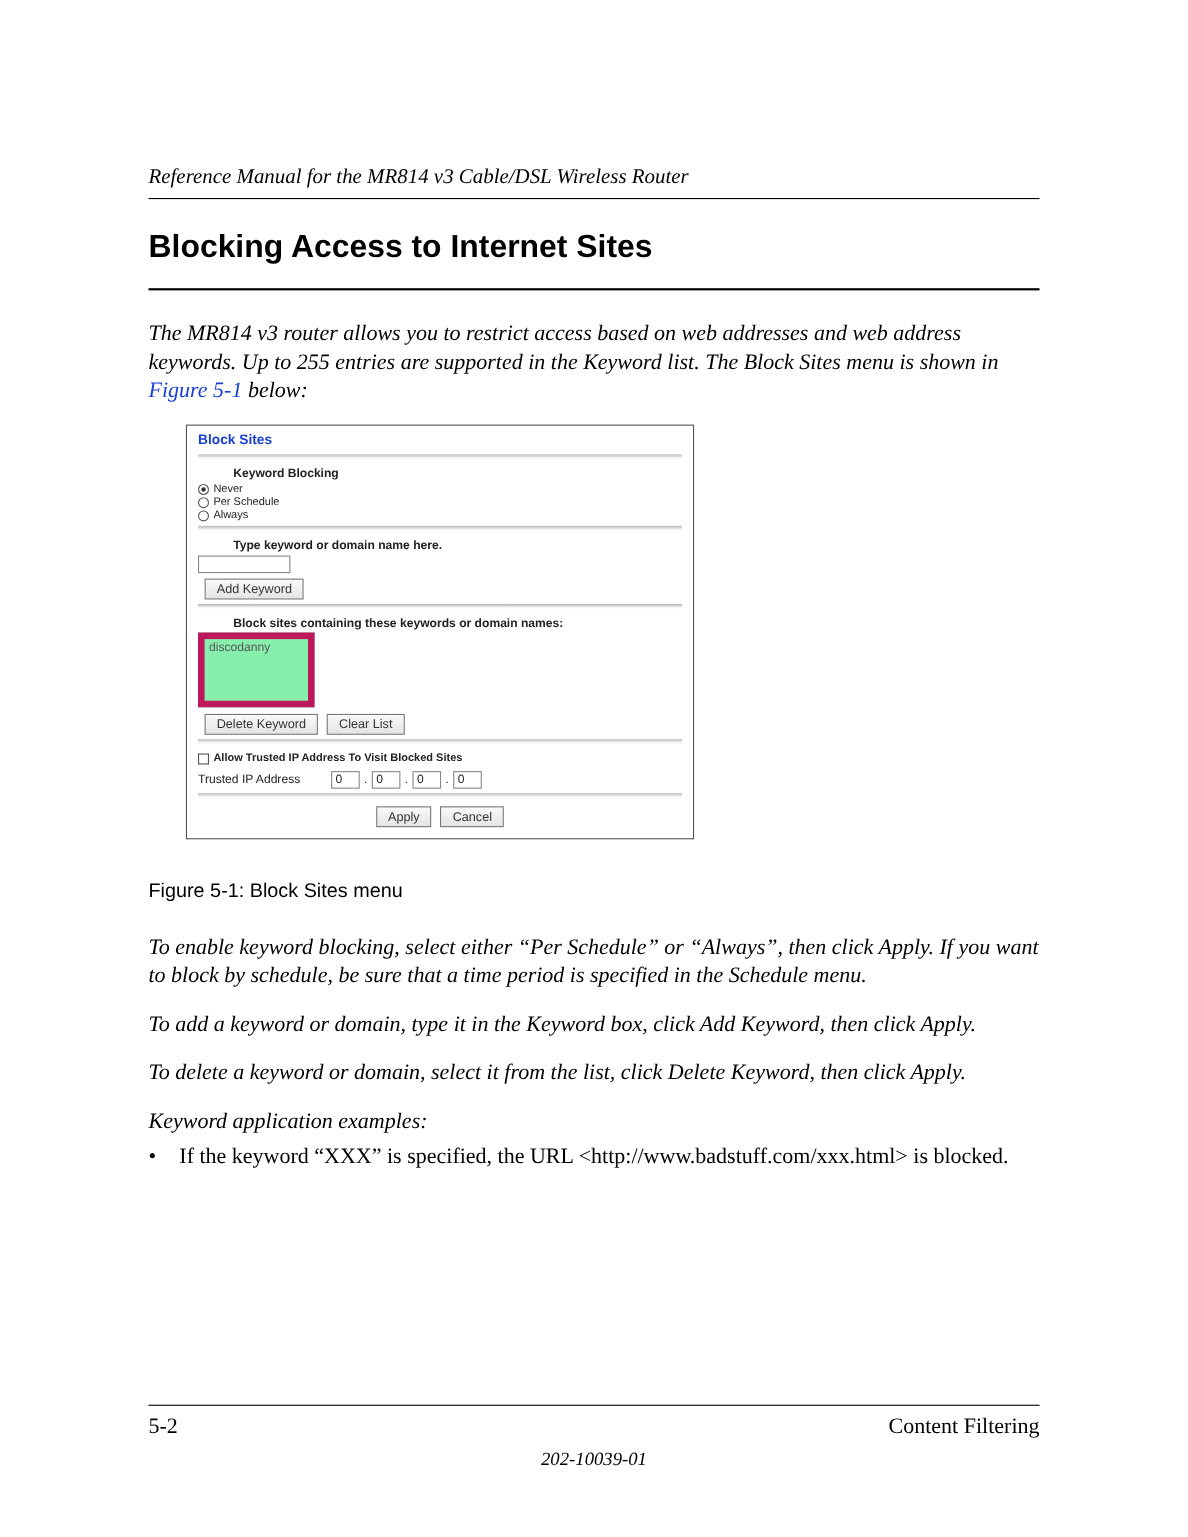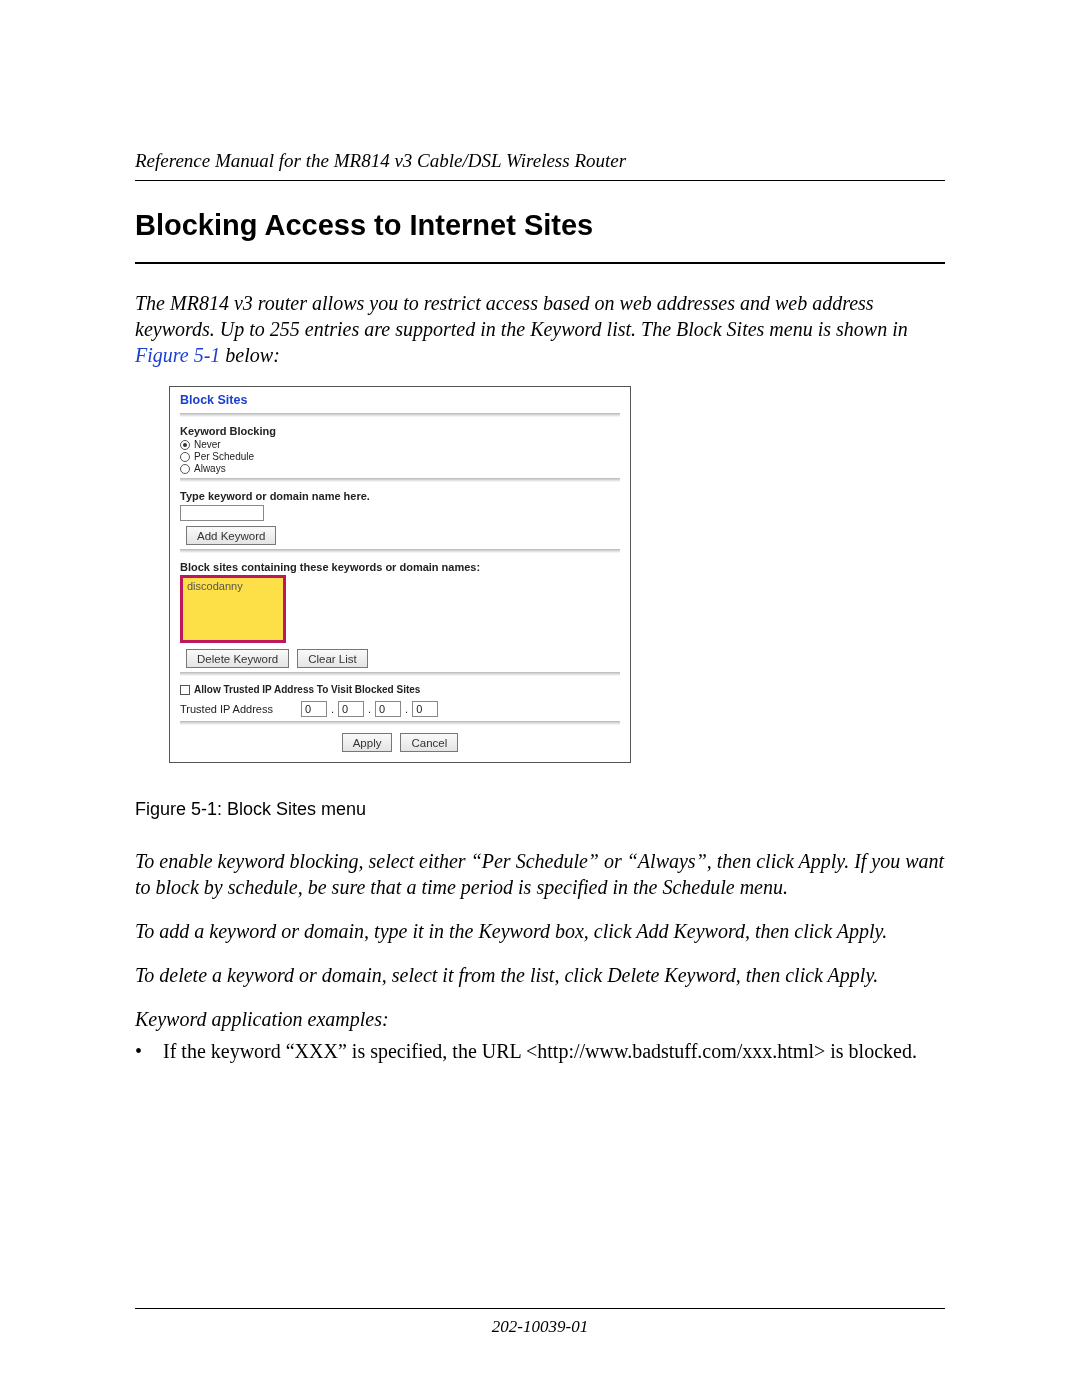--- a/index.html
+++ b/index.html
@@ -102,20 +102,21 @@
     height: 2px;
     margin: 4px 0 8px 0;
     background: linear-gradient(to bottom, #c8c8c8 0%, #eee 100%);
     border-top: 1px solid #c0c0c0;
     border-bottom: 1px solid #f4f4f4;
   }
   .group-label {
     font-weight: bold;
     font-size: 11px;
     margin-bottom: 2px;
+    margin-left: 32px;
   }
   .radio-row, .check-row {
     display: flex;
     align-items: center;
     gap: 4px;
     margin: 1px 0;
     font-size: 10px;
   }
   .radio {
     width: 10px; height: 10px;
@@ -153,22 +154,22 @@
     display: inline-flex;
     align-items: center;
     justify-content: center;
     padding: 2px 10px;
     font-size: 11.5px;
     color: #333;
     box-sizing: border-box;
     height: 19px;
   }
   .listbox {
-    border: 3px solid #be185d;
-    background: #fde047;
+    border: 6px solid #be185d;
+    background: #86efac;
     width: 106px;
     height: 68px;
     padding: 2px 4px;
     font-size: 11px;
     color: #555;
     box-sizing: border-box;
   }
   .ip-row {
     display: flex;
     align-items: center;
@@ -279,14 +280,18 @@
   <p class="body-text" style="margin-bottom:6px">Keyword application examples:</p>
 
   <div class="bullet-row">
     <div class="bullet-dot">•</div>
     <div>If the keyword “XXX” is specified, the URL &lt;http://www.badstuff.com/xxx.html&gt; is blocked.</div>
   </div>
 </div>
 
 <div class="footer">
   <hr class="footer-hr">
+  <div class="footer-row">
+    <span>5-2</span>
+    <span>Content Filtering</span>
+  </div>
   <div class="footer-docnum">202-10039-01</div>
 </div>
 
 </body></html>

